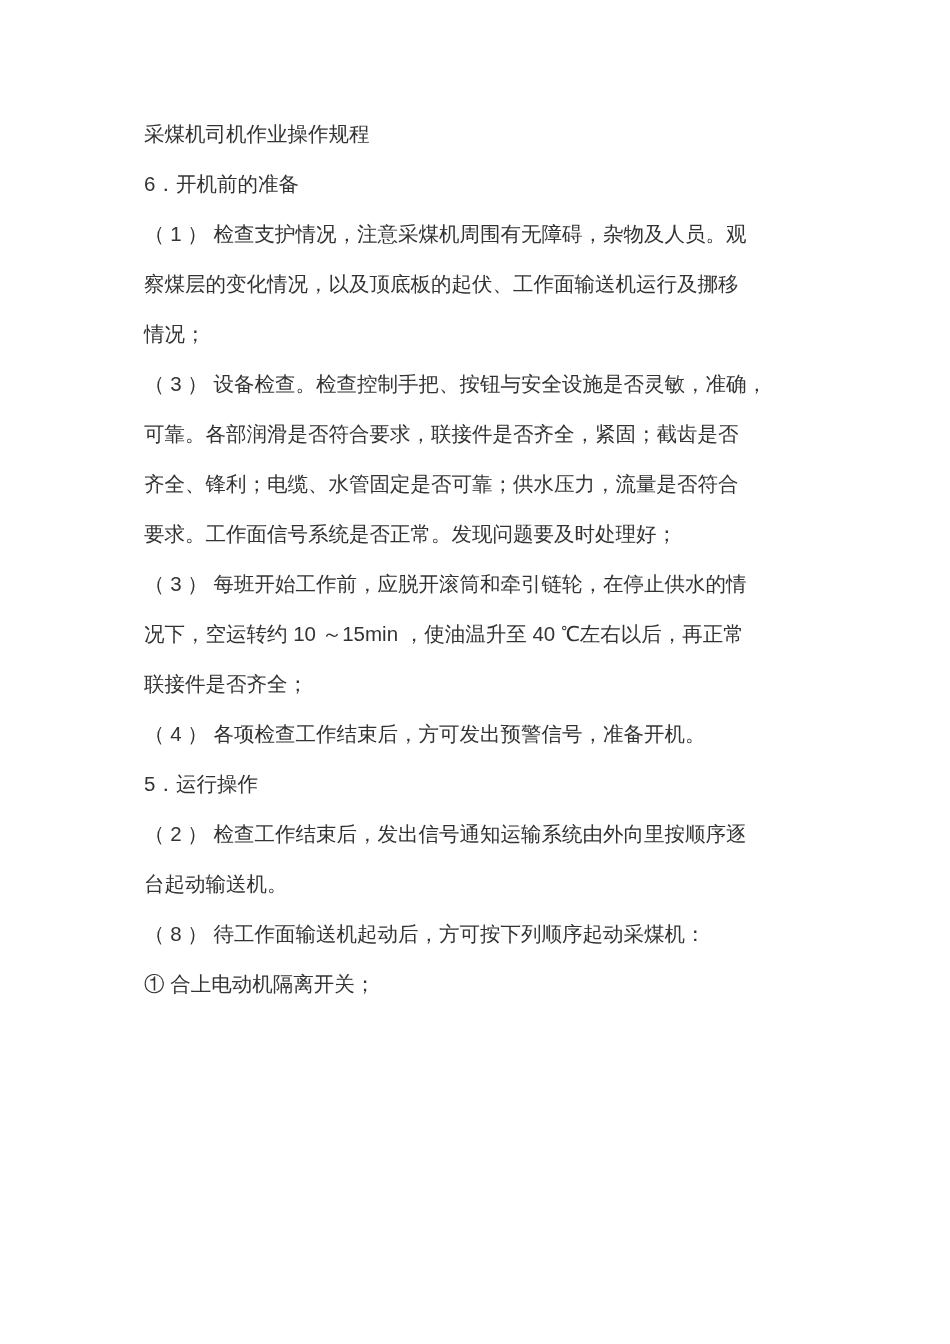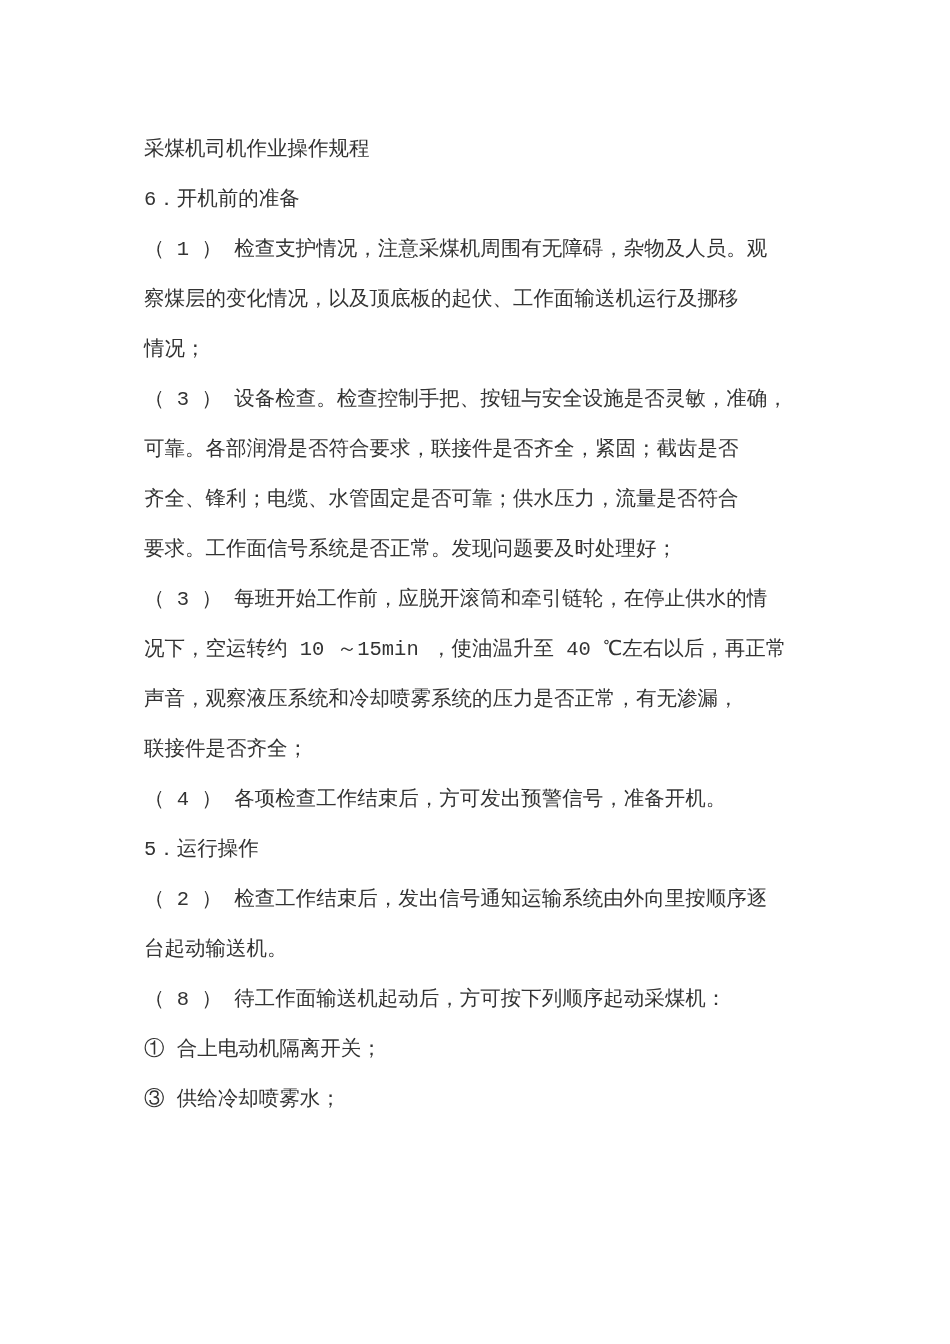--- a/index.html
+++ b/index.html
@@ -9,23 +9,23 @@
     }
     body {
       width: 950px;
       height: 1344px;
       position: relative;
       overflow: hidden;
     }
     .page {
       position: absolute;
       left: 144px;
-      top: 125px;
+      top: 109px;
       width: 690px;
-      font-family: Liberation Mono, monospace;
+      font-family: Liberation Sans, sans-serif;
       font-size: 20.5px;
       line-height: 50px;
       color: #333333;
       letter-spacing: 0px;
     }
     .line {
       white-space: nowrap;
       height: 50px;
     }
   </style>
@@ -37,22 +37,20 @@
   <div class="line">6．开机前的准备</div>
   <div class="line">（ 1 ） 检查支护情况，注意采煤机周围有无障碍，杂物及人员。观</div>
   <div class="line">察煤层的变化情况，以及顶底板的起伏、工作面输送机运行及挪移</div>
   <div class="line">情况；</div>
   <div class="line">（ 3 ） 设备检查。检查控制手把、按钮与安全设施是否灵敏，准确，</div>
   <div class="line">可靠。各部润滑是否符合要求，联接件是否齐全，紧固；截齿是否</div>
   <div class="line">齐全、锋利；电缆、水管固定是否可靠；供水压力，流量是否符合</div>
   <div class="line">要求。工作面信号系统是否正常。发现问题要及时处理好；</div>
   <div class="line">（ 3 ） 每班开始工作前，应脱开滚筒和牵引链轮，在停止供水的情</div>
   <div class="line">况下，空运转约 10 ～15min ，使油温升至 40 ℃左右以后，再正常</div>
-  <div class="line">声音，观察液压系统和冷却喷雾系统的压力是否正常，有无渗漏，</div>
   <div class="line">联接件是否齐全；</div>
   <div class="line">（ 4 ） 各项检查工作结束后，方可发出预警信号，准备开机。</div>
   <div class="line">5．运行操作</div>
   <div class="line">（ 2 ） 检查工作结束后，发出信号通知运输系统由外向里按顺序逐</div>
   <div class="line">台起动输送机。</div>
   <div class="line">（ 8 ） 待工作面输送机起动后，方可按下列顺序起动采煤机：</div>
   <div class="line">① 合上电动机隔离开关；</div>
-  <div class="line">③ 供给冷却喷雾水；</div>
 </div>
 
 </body></html>

